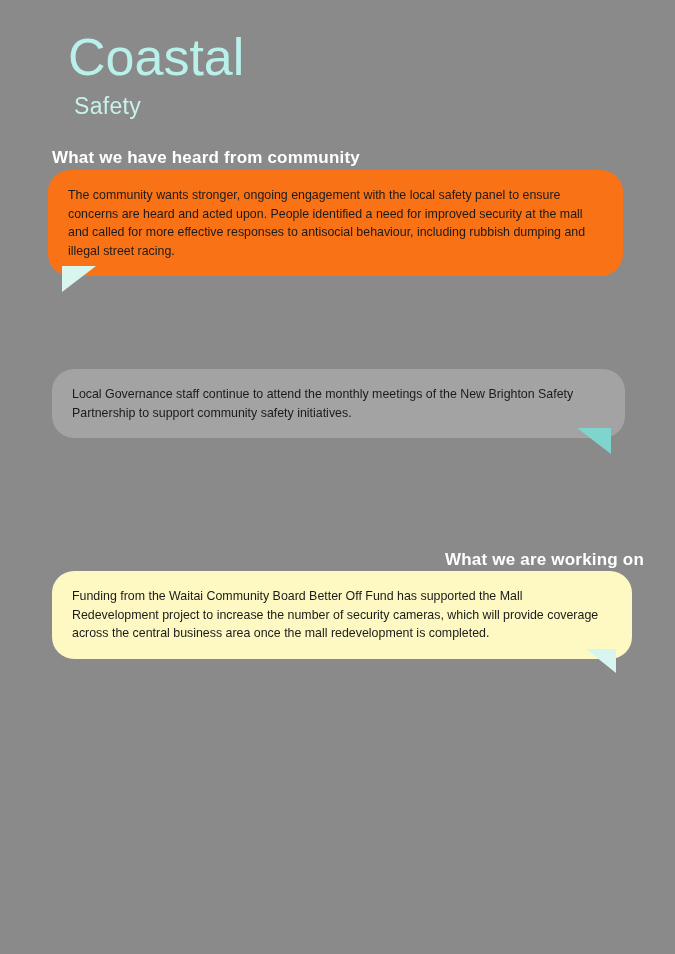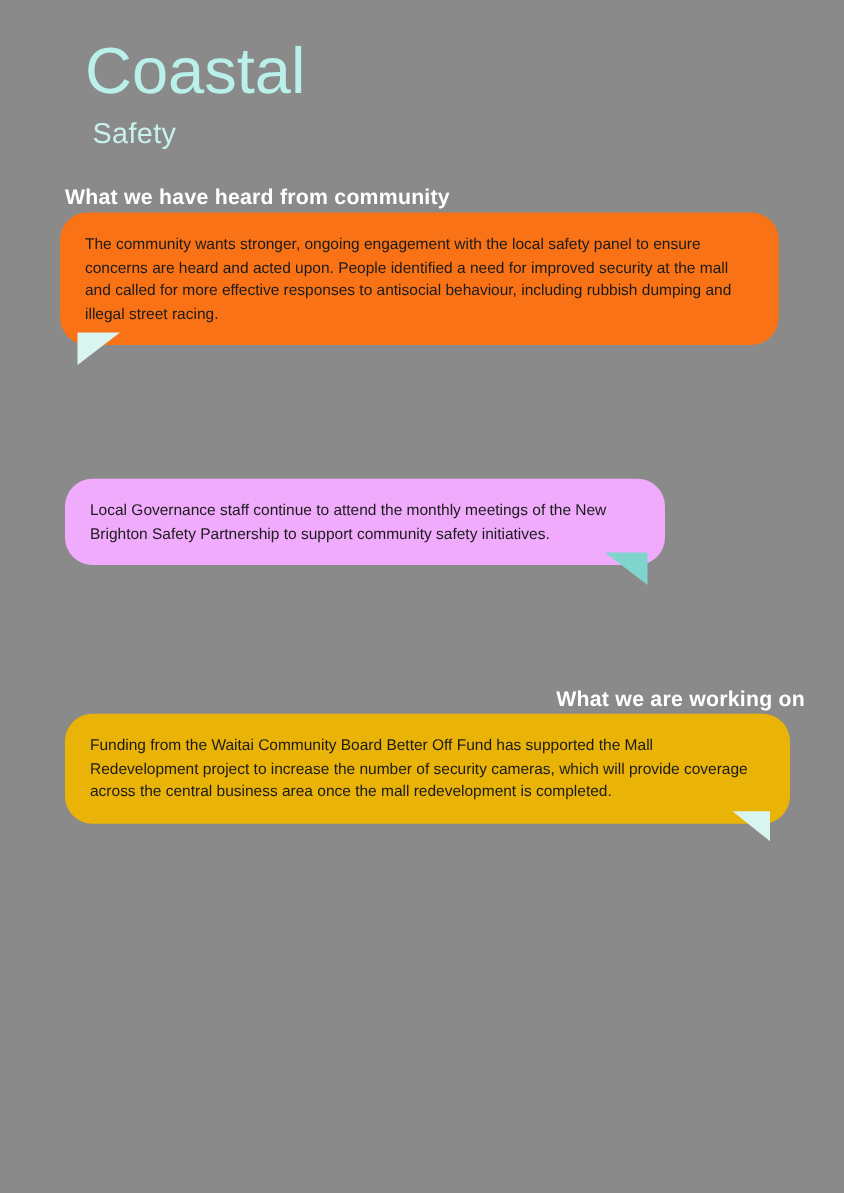--- a/index.html
+++ b/index.html
@@ -87,40 +87,40 @@
     bottom: -16px;
     width: 0; height: 0;
     border-left: 0 solid transparent;
     border-right: 34px solid transparent;
     border-top: 26px solid #d8f5f0;
   }
 
   
   .bubble-2 {
     left: 52px;
-    top: 383px;
-    width: 480px;
-    background: #f0abfc;
+    top: 369px;
+    width: 573px;
+    background: #a3a3a3;
   }
   .bubble-2 .tail {
     position: absolute;
     right: 14px;
     bottom: -16px;
     width: 0; height: 0;
     border-left: 34px solid transparent;
     border-right: 0 solid transparent;
     border-top: 26px solid #7fd4ce;
   }
 
   
   .bubble-3 {
     left: 52px;
     top: 571px;
     width: 580px;
-    background: #eab308;
+    background: #fef9c3;
   }
   .bubble-3 .tail {
     position: absolute;
     right: 16px;
     bottom: -14px;
     width: 0; height: 0;
     border-left: 30px solid transparent;
     border-right: 0 solid transparent;
     border-top: 24px solid #d8f5f0;
   }

